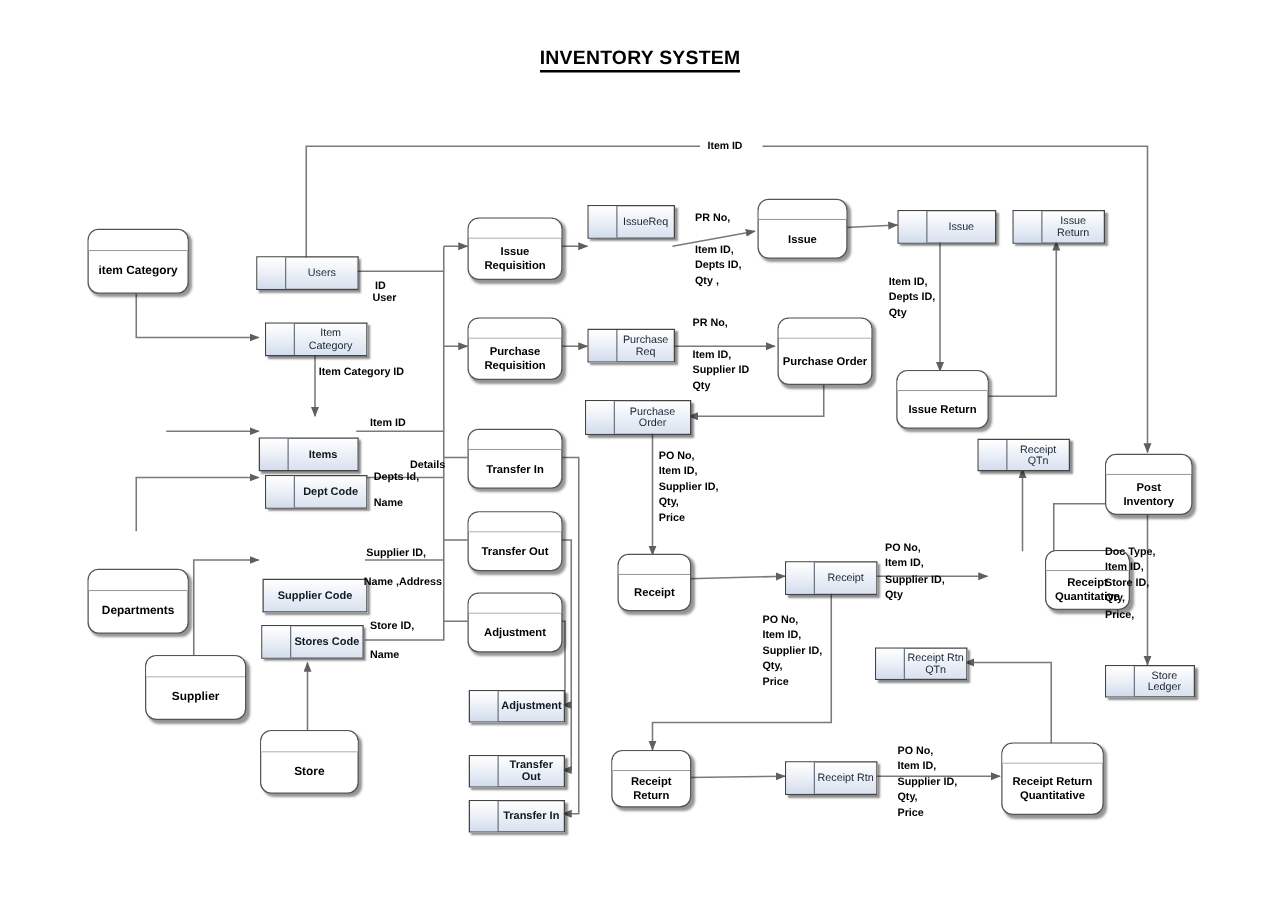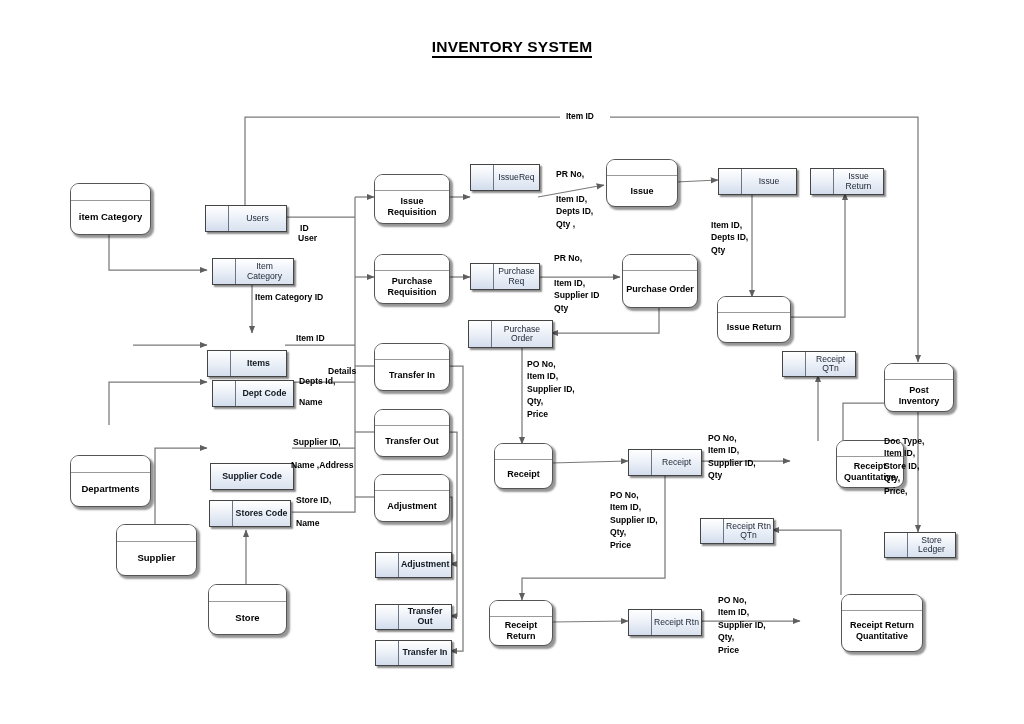--- a/index.html
+++ b/index.html
@@ -212,21 +212,21 @@
     <div class="pbar"></div>
     <div class="ptxt">Receipt
 Quantitative</div>
   </div>
 
   <div class="process" style="left:489px;top:600px;width:62px;height:44px;justify-content:center;">
     <div class="pbar"></div>
     <div class="ptxt">Receipt Return</div>
   </div>
 
-  <div class="process" style="left:801px;top:594px;width:80px;height:56px;margin-left:40px;">
+  <div class="process" style="left:801px;top:594px;width:80px;height:56px;">
     <div class="pbar"></div>
     <div class="ptxt">Receipt
 Return
 Quantitative</div>
   </div>
 
   <div class="process" style="left:884px;top:363px;width:68px;height:47px;">
     <div class="pbar"></div>
     <div class="ptxt">Post Inventory</div>
   </div>

